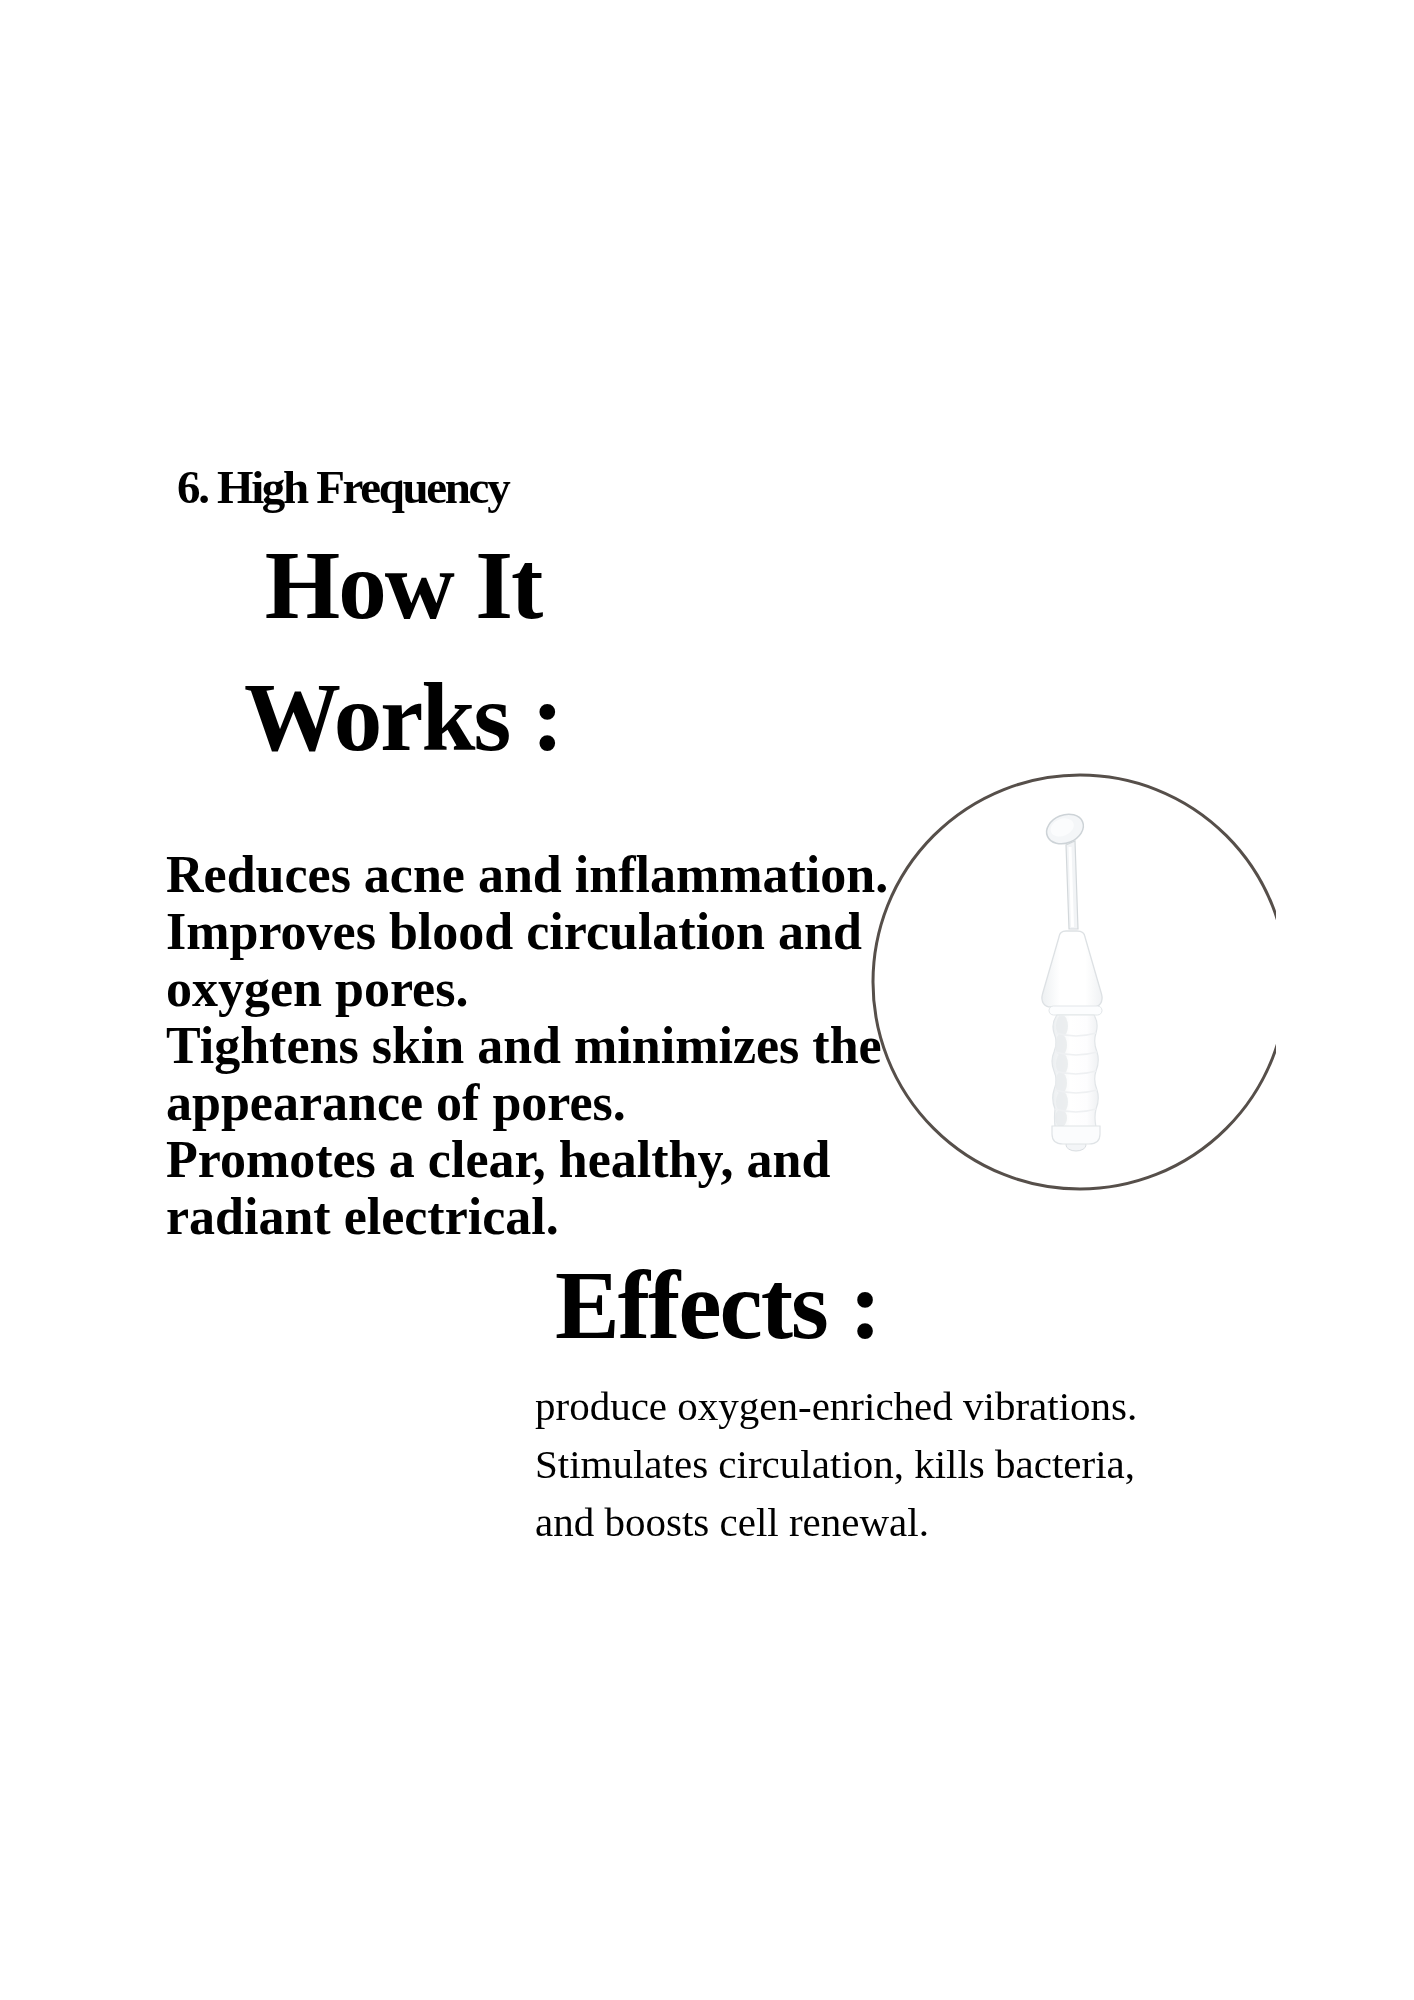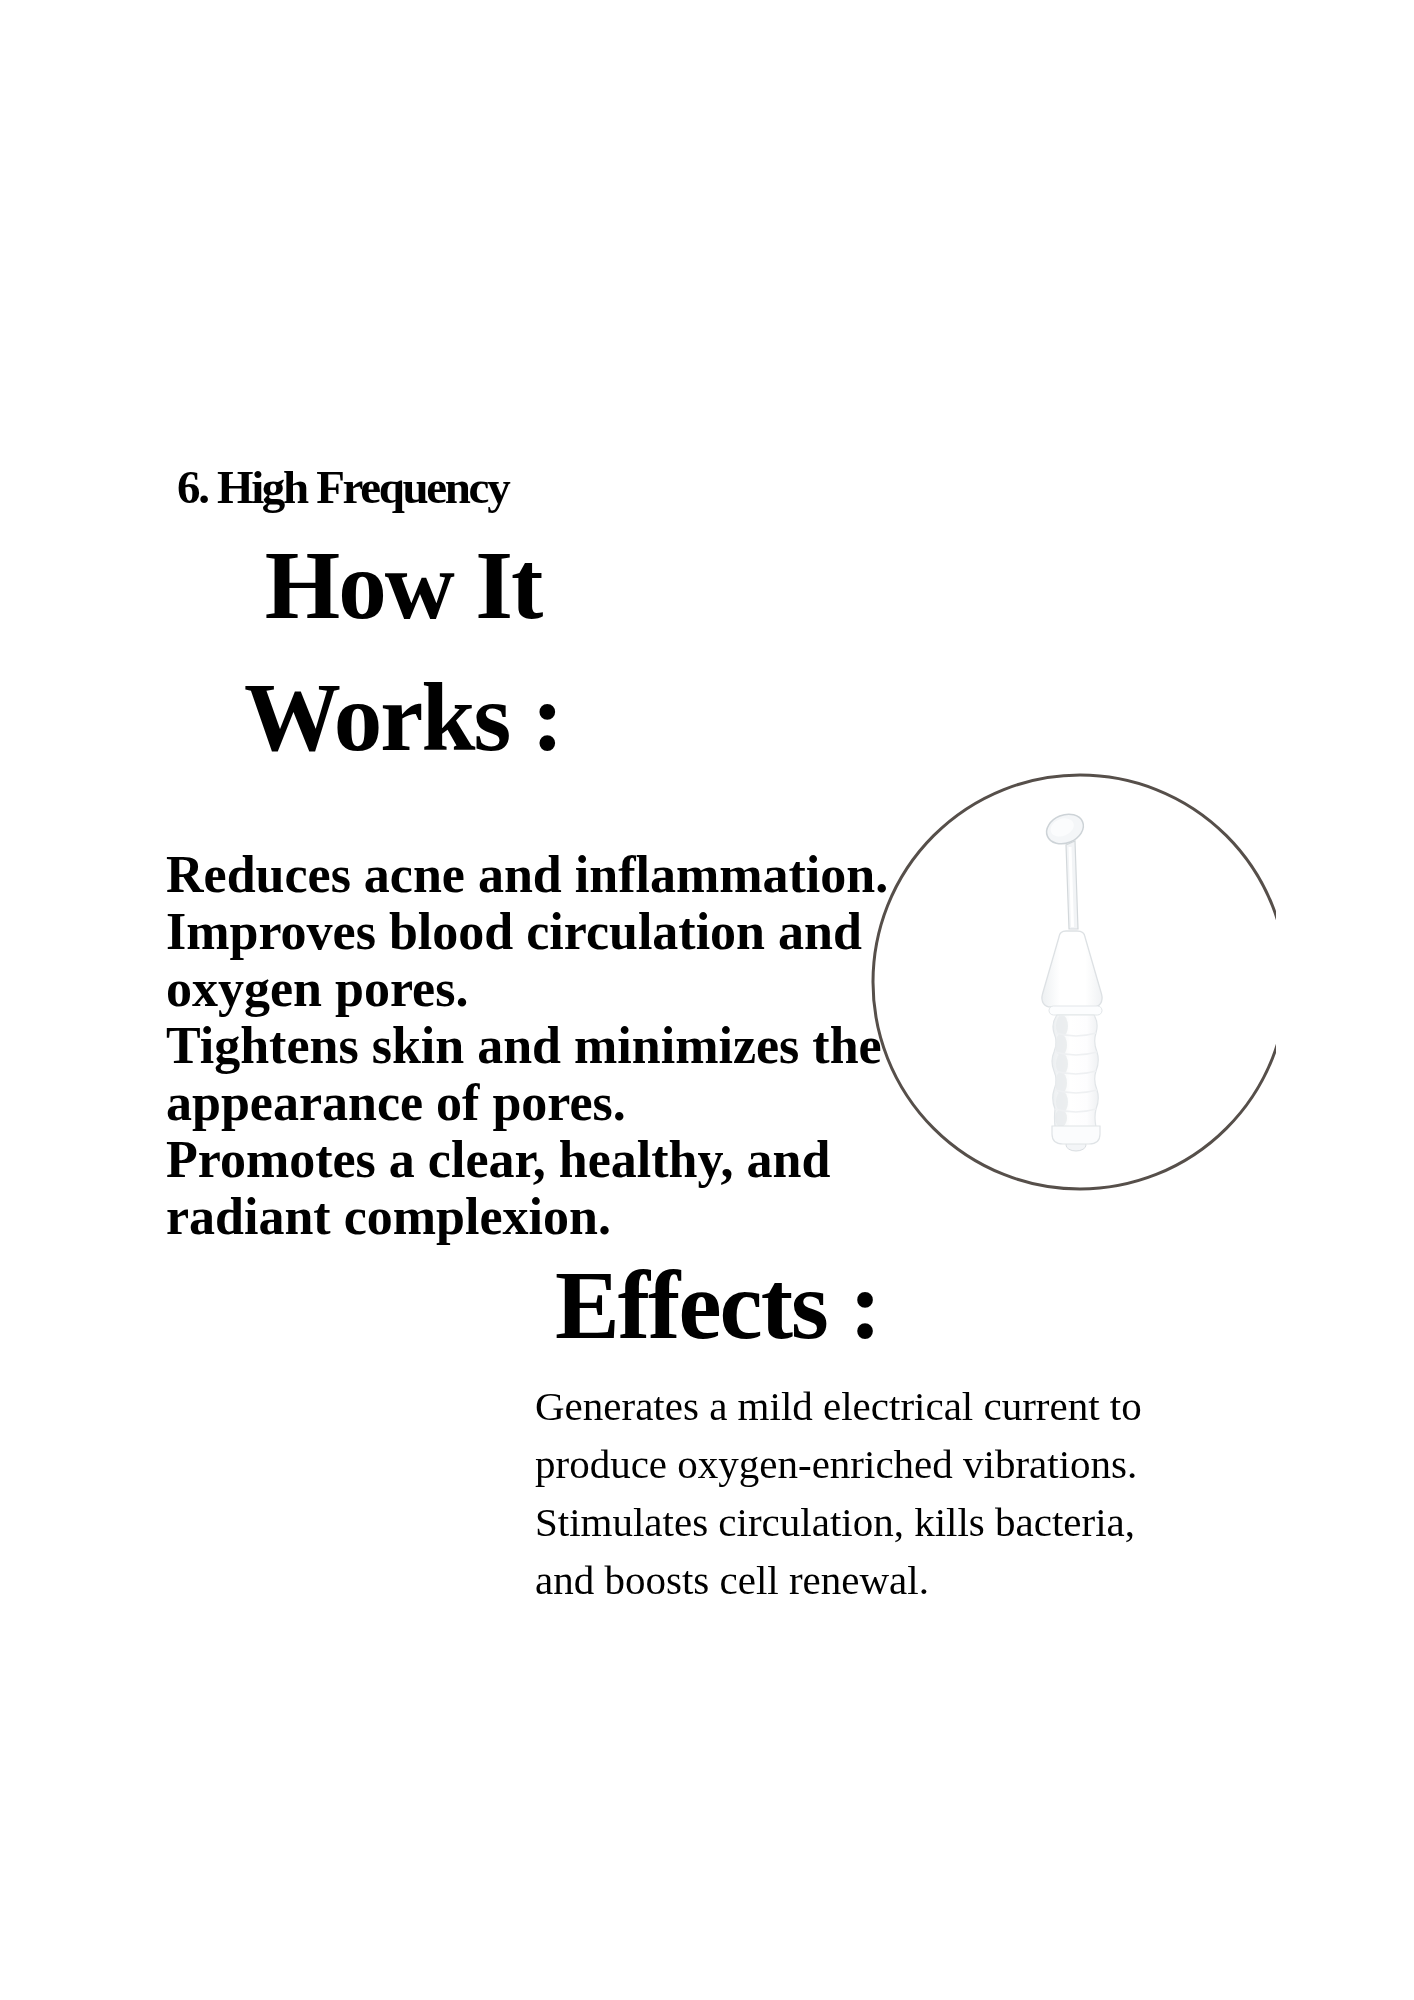--- a/index.html
+++ b/index.html
@@ -82,21 +82,21 @@
       <div>Works :</div>
     </div>
 
   <div class="abs hiw-body">
       <div>Reduces acne and inflammation.</div>
       <div>Improves blood circulation and</div>
       <div>oxygen pores.</div>
       <div>Tightens skin and minimizes the</div>
       <div>appearance of pores.</div>
       <div>Promotes a clear, healthy, and</div>
-      <div>radiant complexion.</div>
+      <div>radiant electrical.</div>
     </div>
 
   <div class="abs figure">
     <svg viewBox="0 0 440 440" xmlns="http://www.w3.org/2000/svg">
       <defs>
         <linearGradient id="coneGrad" x1="0" y1="0" x2="1" y2="0">
           <stop offset="0" stop-color="#edf0f2"></stop>
           <stop offset="0.3" stop-color="#ffffff"></stop>
           <stop offset="0.72" stop-color="#ffffff"></stop>
           <stop offset="1" stop-color="#f0f2f4"></stop>
@@ -155,19 +155,18 @@
         </g>
 
         <path d="M192,361 L240,361 L240,369 Q240,379 229,379 L203,379 Q192,379 192,369 Z" fill="#fbfcfd" stroke="#dfe3e6" stroke-width="1.2"></path>
       </g>
     </svg>
   </div>
 
   <div class="abs effects-heading">Effects :</div>
 
   <div class="abs effects-body">
-      <div>Generates a mild electrical current to</div>
       <div>produce oxygen-enriched vibrations.</div>
       <div>Stimulates circulation, kills bacteria,</div>
       <div>and boosts cell renewal.</div>
     </div>
 
 </div>
 
 </body></html>

